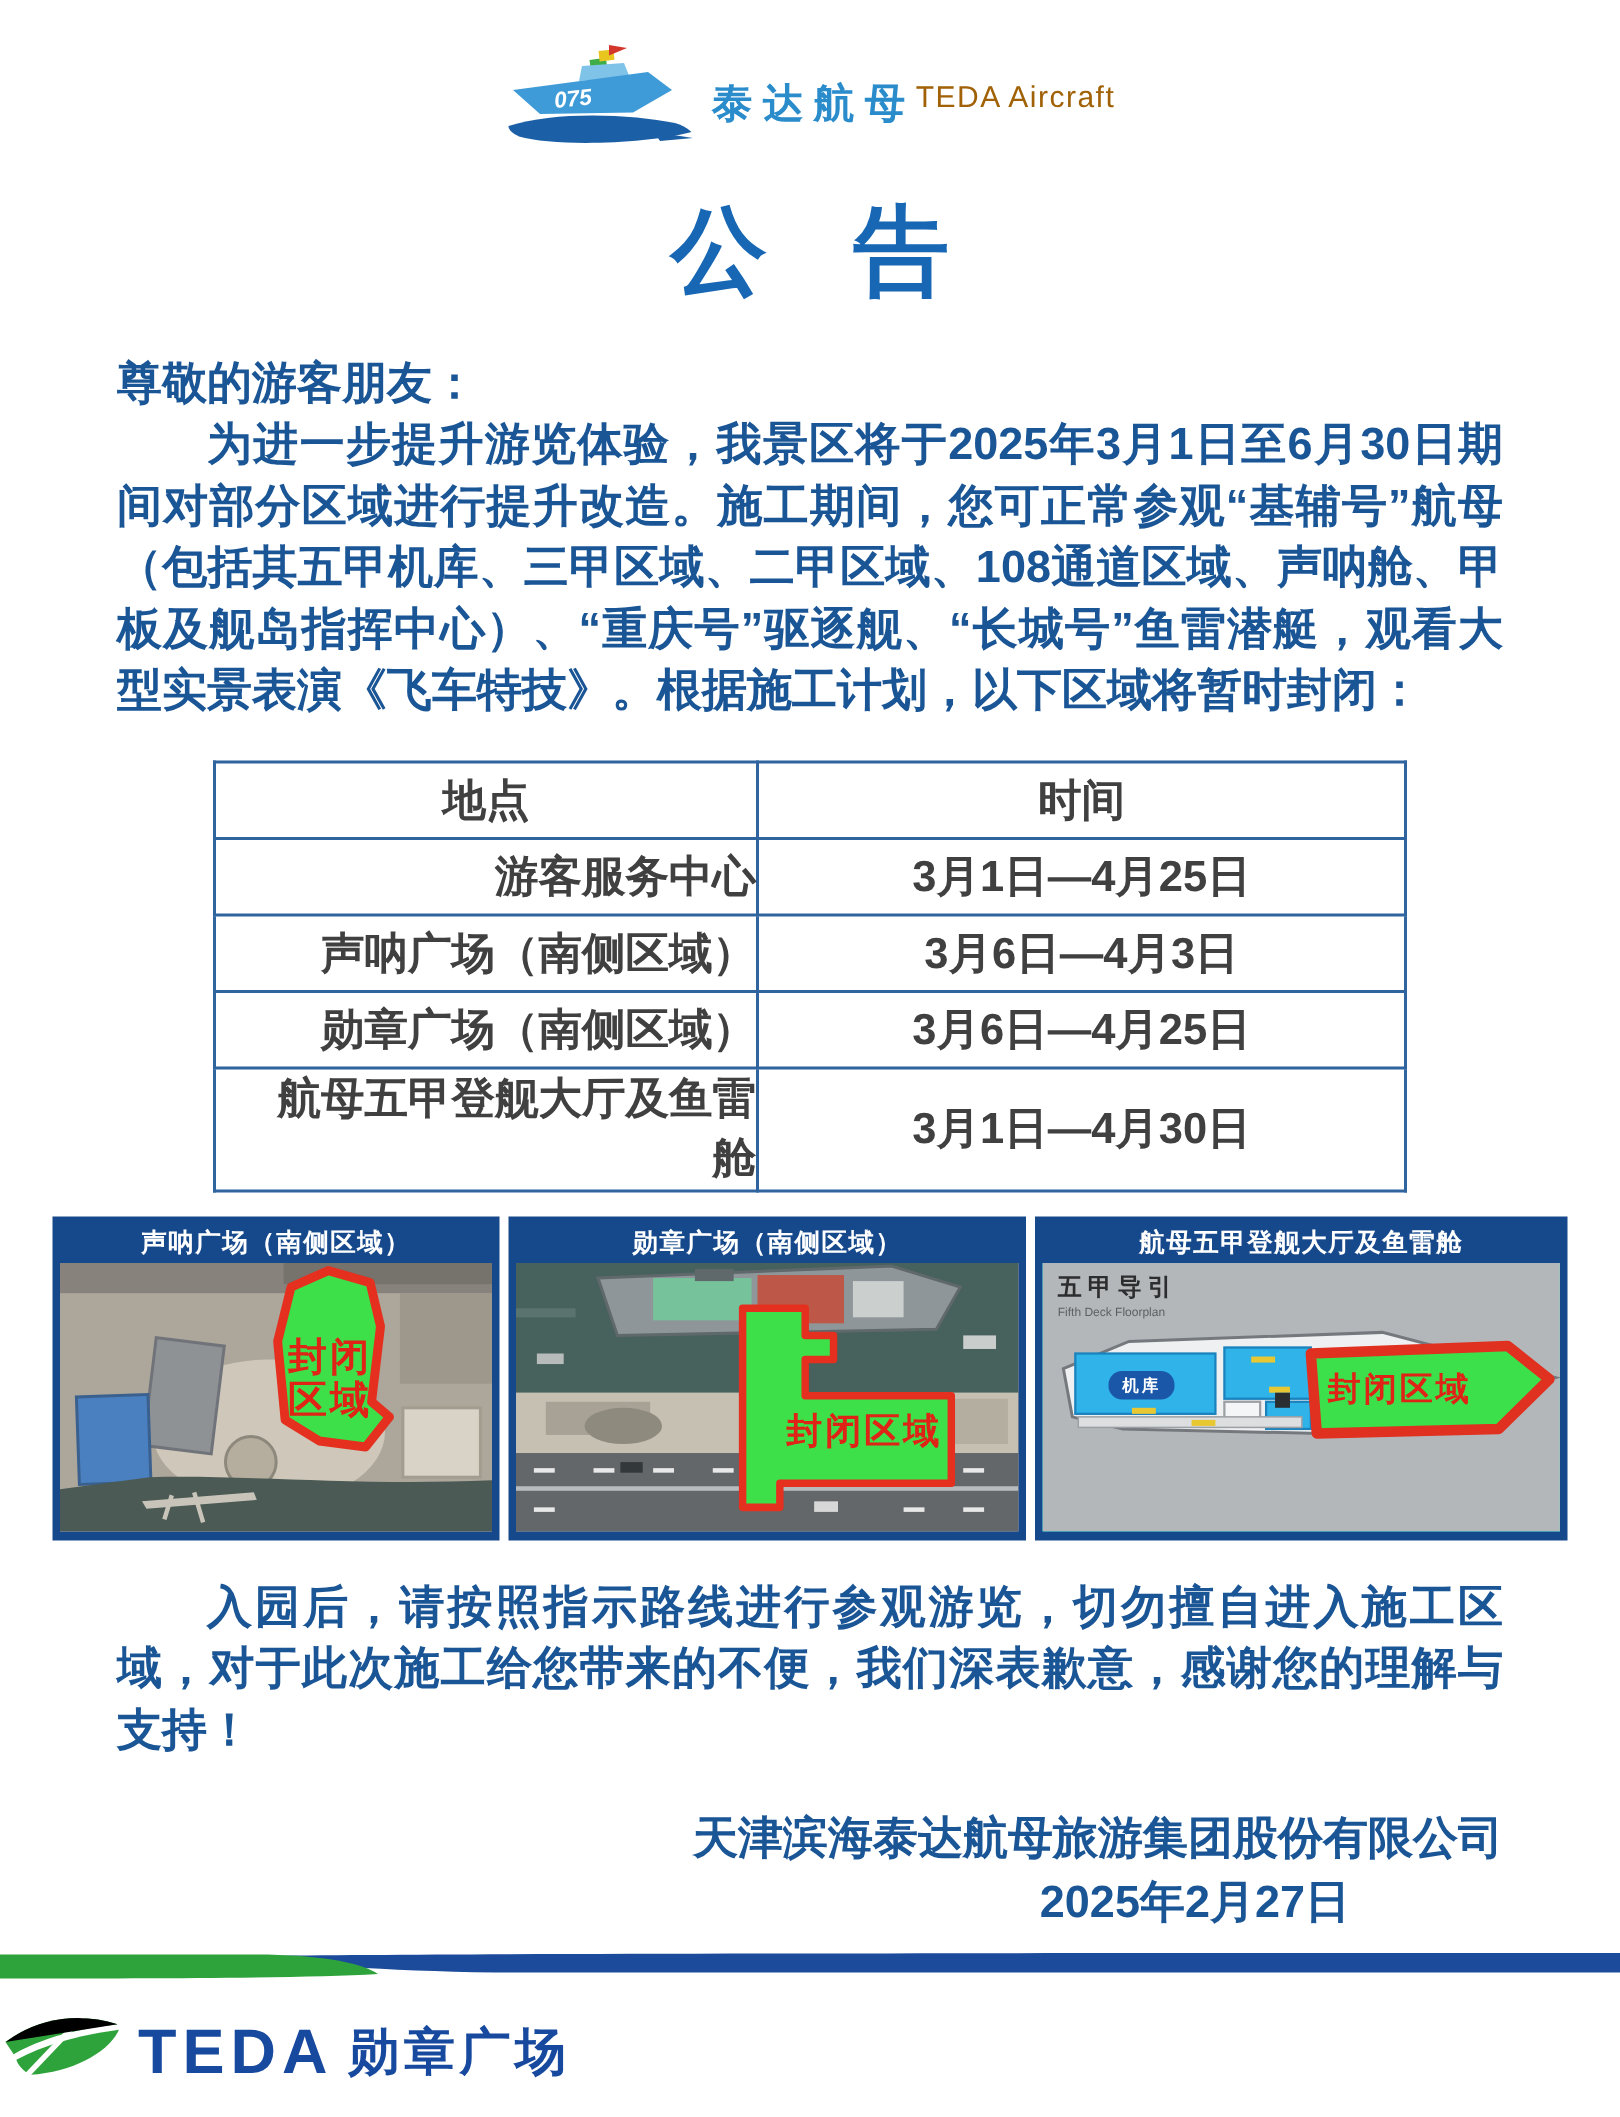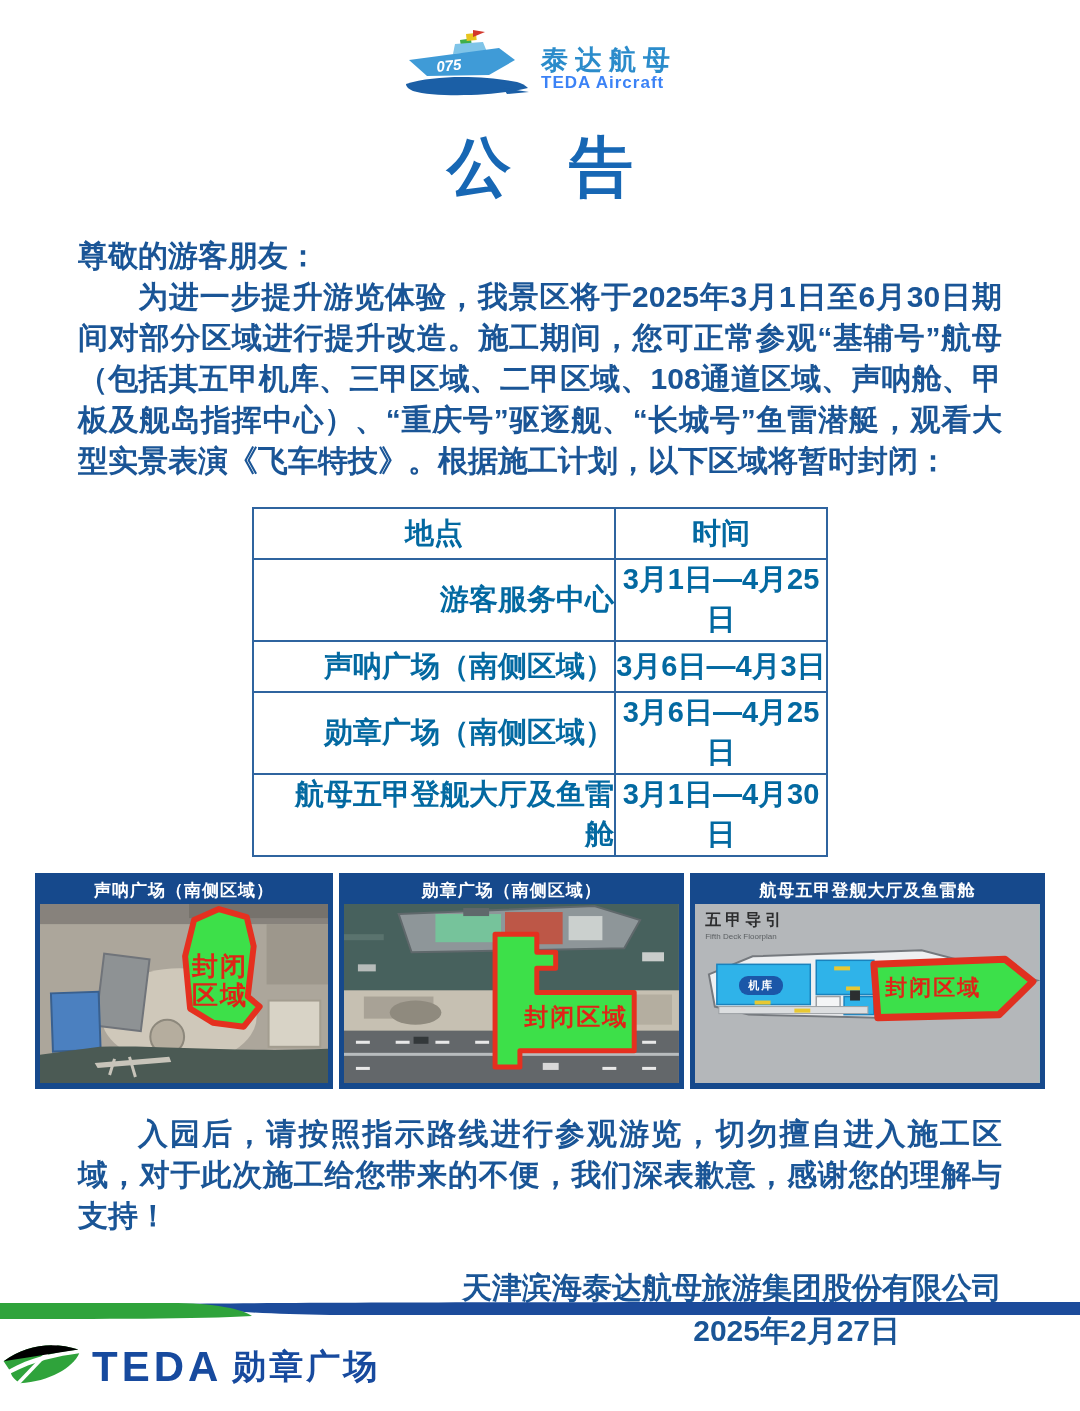--- a/index.html
+++ b/index.html
@@ -3,34 +3,34 @@
 <meta charset="utf-8">
 <style>
   * { margin:0; padding:0; box-sizing:border-box; }
   html,body { background:#ffffff; }
   body { font-family:"Liberation Sans","DejaVu Sans",sans-serif; }
   .page { position:relative; width:1080px; height:1411px; margin:0 auto; background:#ffffff; overflow:hidden; }
 
   
   .brand { margin-top:28px; height:82px; display:flex; align-items:center; justify-content:center; gap:10px; }
   .brand svg { display:block; }
-  .brand-text { display:flex; flex-direction:column; align-items:flex-start; line-height:1.05; }
+  .brand-text { display:flex; flex-direction:row; align-items:flex-start; line-height:1.05; }
   .brand-cn { font-size:27px; font-weight:bold; color:#2b8ccb; letter-spacing:7px; }
-  .brand-en { font-size:17px; font-weight:bold; color:#3b82f6; letter-spacing:1px; }
+  .brand-en { font-size:20px; font-weight:normal; color:#a16207; letter-spacing:1px; }
 
   
   .title { margin-top:14px; text-align:center; font-size:64px; font-weight:900; color:#1767b4; letter-spacing:20px; text-indent:20px; }
 
   
   .letter { margin:24px 78px 0 78px; color:#1a5596; font-size:30px; line-height:41px; font-weight:bold; text-align:justify; }
   .letter p.indent { text-indent:2em; }
   .letter2 { margin-top:24px; }
 
   
-  table.closures { margin:26px auto 0 auto; width:576px; border-collapse:collapse; color:#0369a1; font-weight:bold; }
+  table.closures { margin:26px auto 0 auto; width:796px; border-collapse:collapse; color:#404040; font-weight:bold; }
   table.closures th, table.closures td { border:2px solid #2f649f; height:51px; font-size:29px; }
   table.closures th { text-align:center; }
   table.closures td.loc { text-align:right; padding-left:16px; width:362px; }
   table.closures td.time { text-align:center; }
 
   
   .panels { margin:16px 35px 0 35px; display:flex; gap:6px; height:216px; }
   .panel { background:#16498c; padding:4px 5px 6px 5px; display:flex; flex-direction:column; }
   .panel.p1 { width:300px; } .panel.p2 { width:347px; } .panel.p3 { width:357px; }
   .panel figcaption { color:#ffffff; font-weight:bold; font-size:17px; text-align:center; height:27px; line-height:27px; letter-spacing:1px; white-space:nowrap; }

